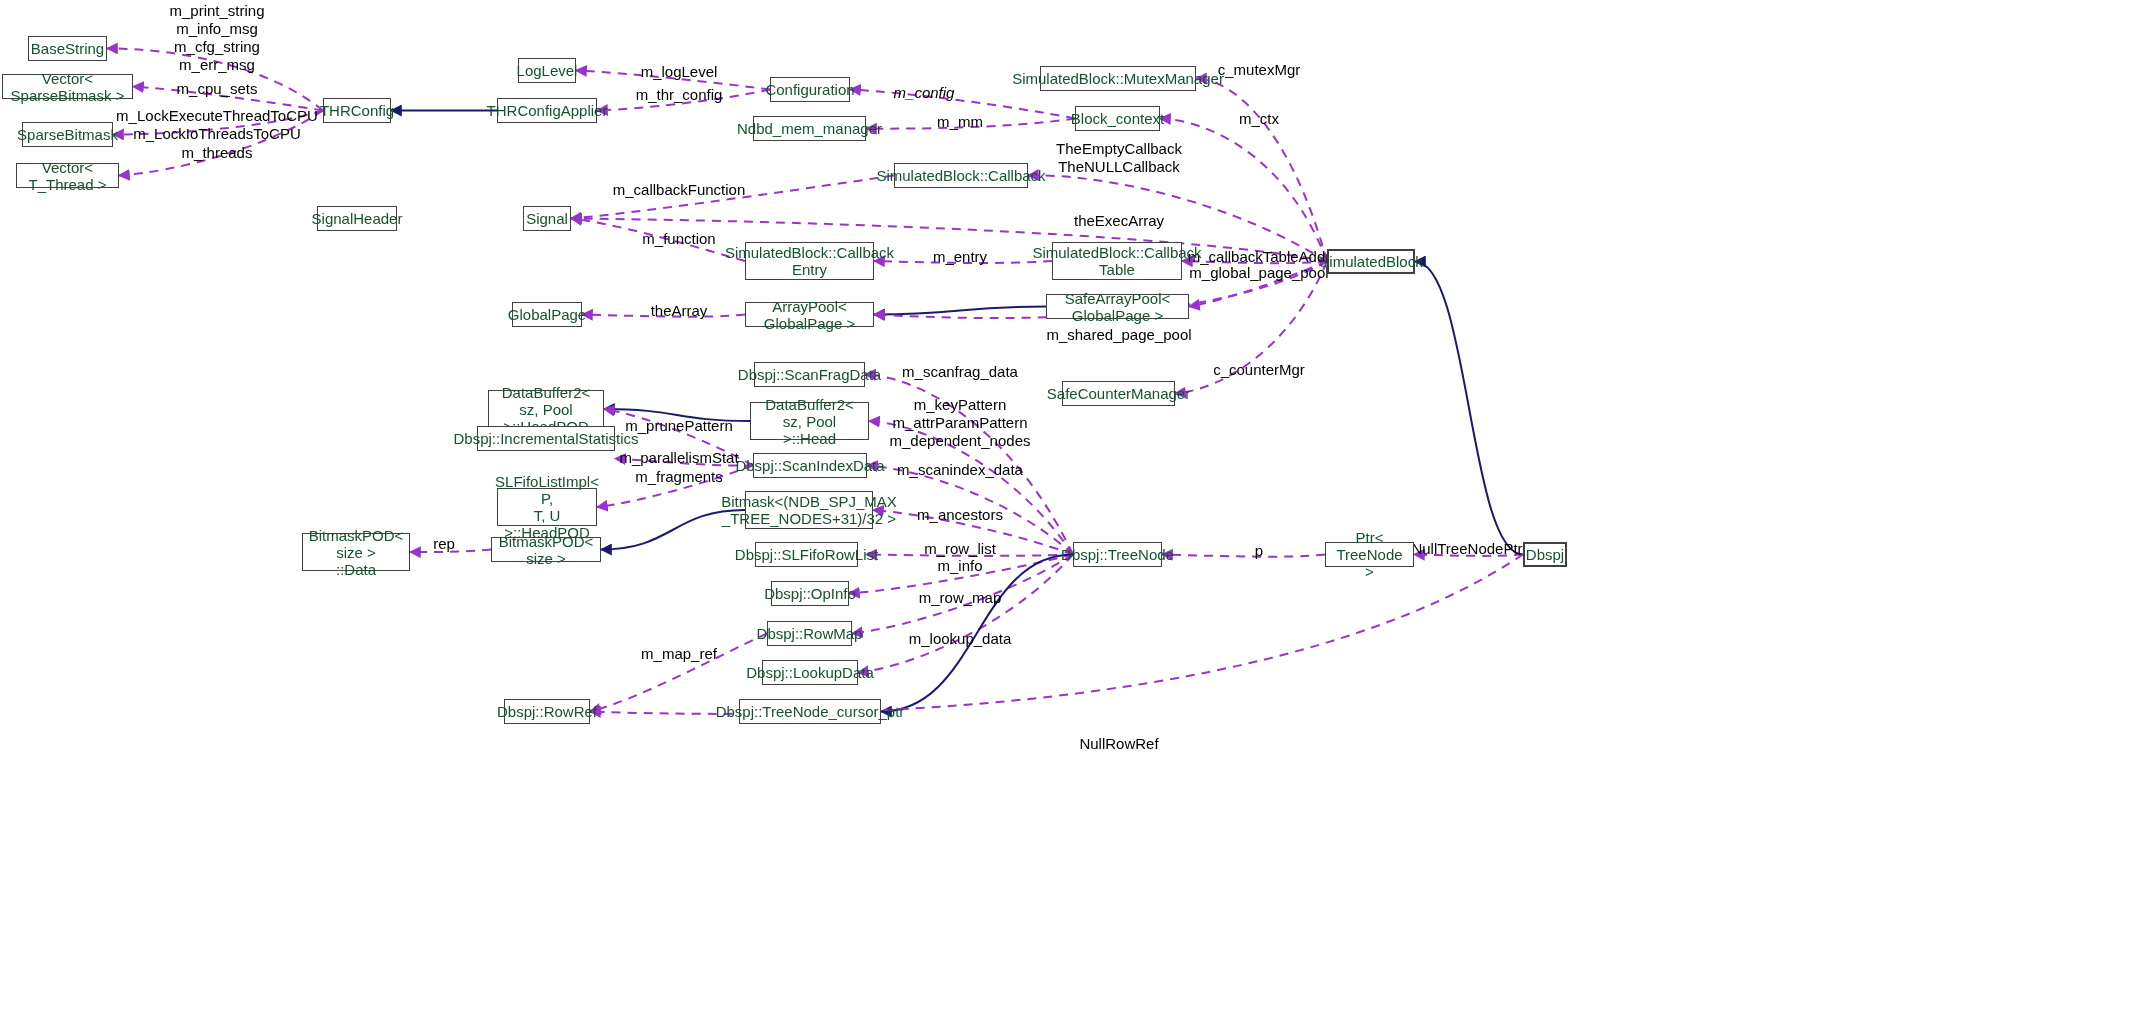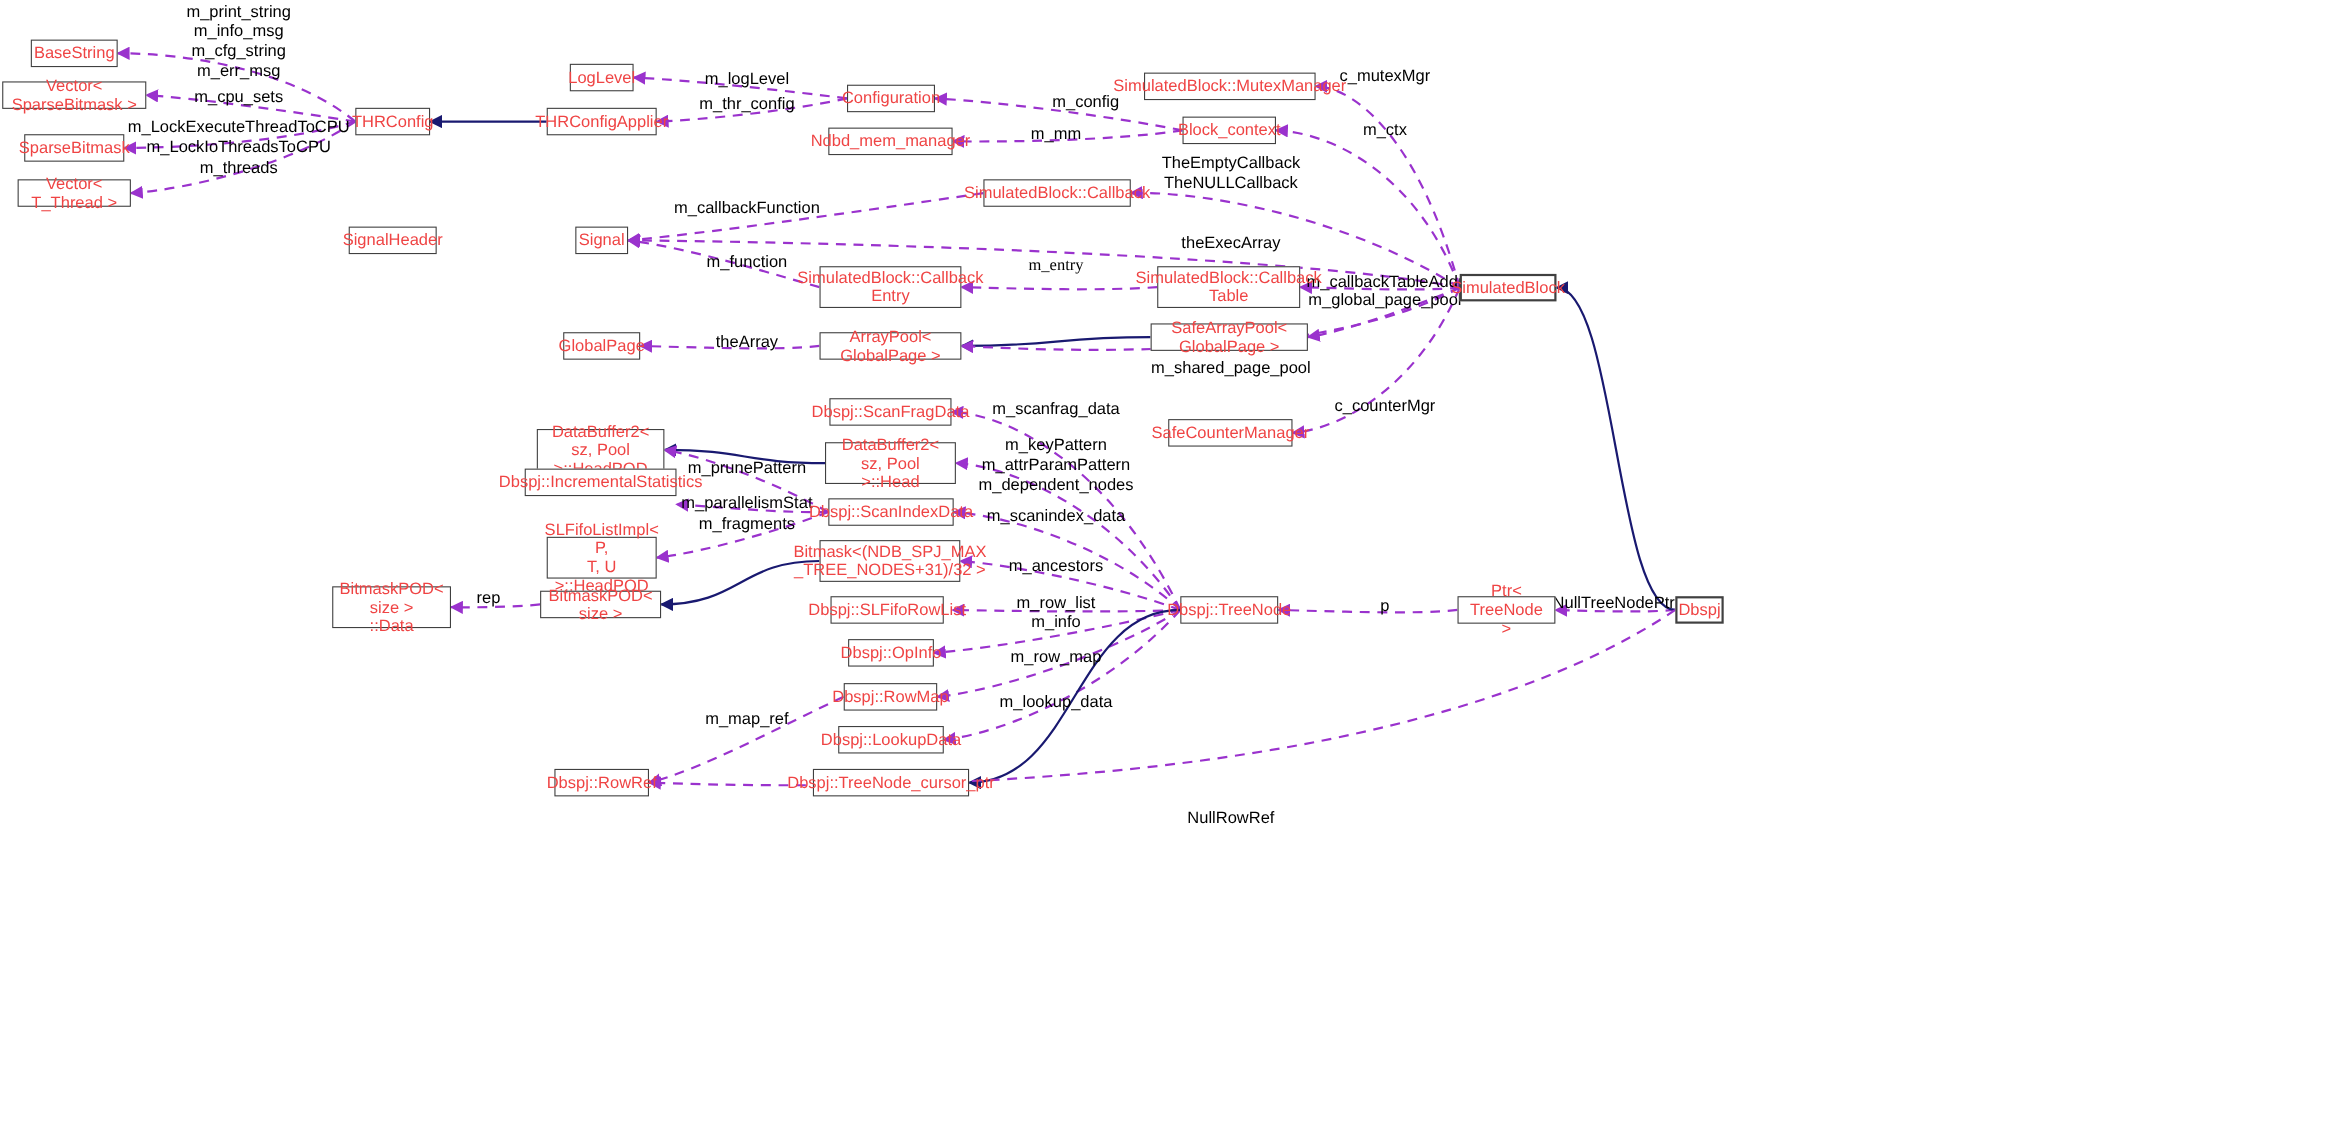--- a/index.html
+++ b/index.html
@@ -9,21 +9,21 @@
     background:#ffffff;
     font-family:"Liberation Sans", sans-serif;
     overflow:hidden;
   }
   svg#edges{position:absolute;left:0;top:0;width:2133px;height:1024px;}
   .node{
     position:absolute;
     box-sizing:border-box;
     border:1px solid #404040;
     background:#ffffff;
-    color:#ef4444;
+    color:#14532d;
     font-size:15px;
     line-height:17px;
     display:flex;
     align-items:center;
     justify-content:center;
     text-align:center;
     white-space:pre-line;
     padding:1px 4px;
     z-index:5;
   }
@@ -151,30 +151,30 @@
       <div class="elabel" style="left: 217px; top: 2px;">m_print_string
 m_info_msg
 m_cfg_string
 m_err_msg</div>
       <div class="elabel" style="left: 217px; top: 80px;">m_cpu_sets</div>
       <div class="elabel" style="left: 217px; top: 107px;">m_LockExecuteThreadToCPU
 m_LockIoThreadsToCPU</div>
       <div class="elabel" style="left: 217px; top: 144px;">m_threads</div>
       <div class="elabel" style="left: 679px; top: 63px;">m_logLevel</div>
       <div class="elabel" style="left: 679px; top: 86px;">m_thr_config</div>
-      <div class="elabel" style="left: 987px; top: 84px;">m_config</div>
+      <div class="elabel" style="left: 924px; top: 84px; font-style: italic;">m_config</div>
       <div class="elabel" style="left: 960px; top: 113px;">m_mm</div>
       <div class="elabel" style="left: 1259px; top: 61px;">c_mutexMgr</div>
       <div class="elabel" style="left: 1259px; top: 110px;">m_ctx</div>
       <div class="elabel" style="left: 1119px; top: 140px;">TheEmptyCallback
 TheNULLCallback</div>
       <div class="elabel" style="left: 679px; top: 181px;">m_callbackFunction</div>
       <div class="elabel" style="left: 1119px; top: 212px;">theExecArray</div>
       <div class="elabel" style="left: 679px; top: 230px;">m_function</div>
-      <div class="elabel" style="left: 960px; top: 232px; font-family: Liberation Serif, serif;">m_entry</div>
+      <div class="elabel" style="left: 960px; top: 248px;">m_entry</div>
       <div class="elabel" style="left: 1259px; top: 248px;">m_callbackTableAddr</div>
       <div class="elabel" style="left: 1259px; top: 264px;">m_global_page_pool</div>
       <div class="elabel" style="left: 679px; top: 302px;">theArray</div>
       <div class="elabel" style="left: 1119px; top: 326px;">m_shared_page_pool</div>
       <div class="elabel" style="left: 1259px; top: 361px;">c_counterMgr</div>
       <div class="elabel" style="left: 960px; top: 363px;">m_scanfrag_data</div>
       <div class="elabel" style="left: 960px; top: 396px;">m_keyPattern
 m_attrParamPattern
 m_dependent_nodes</div>
       <div class="elabel" style="left: 679px; top: 417px;">m_prunePattern</div>

